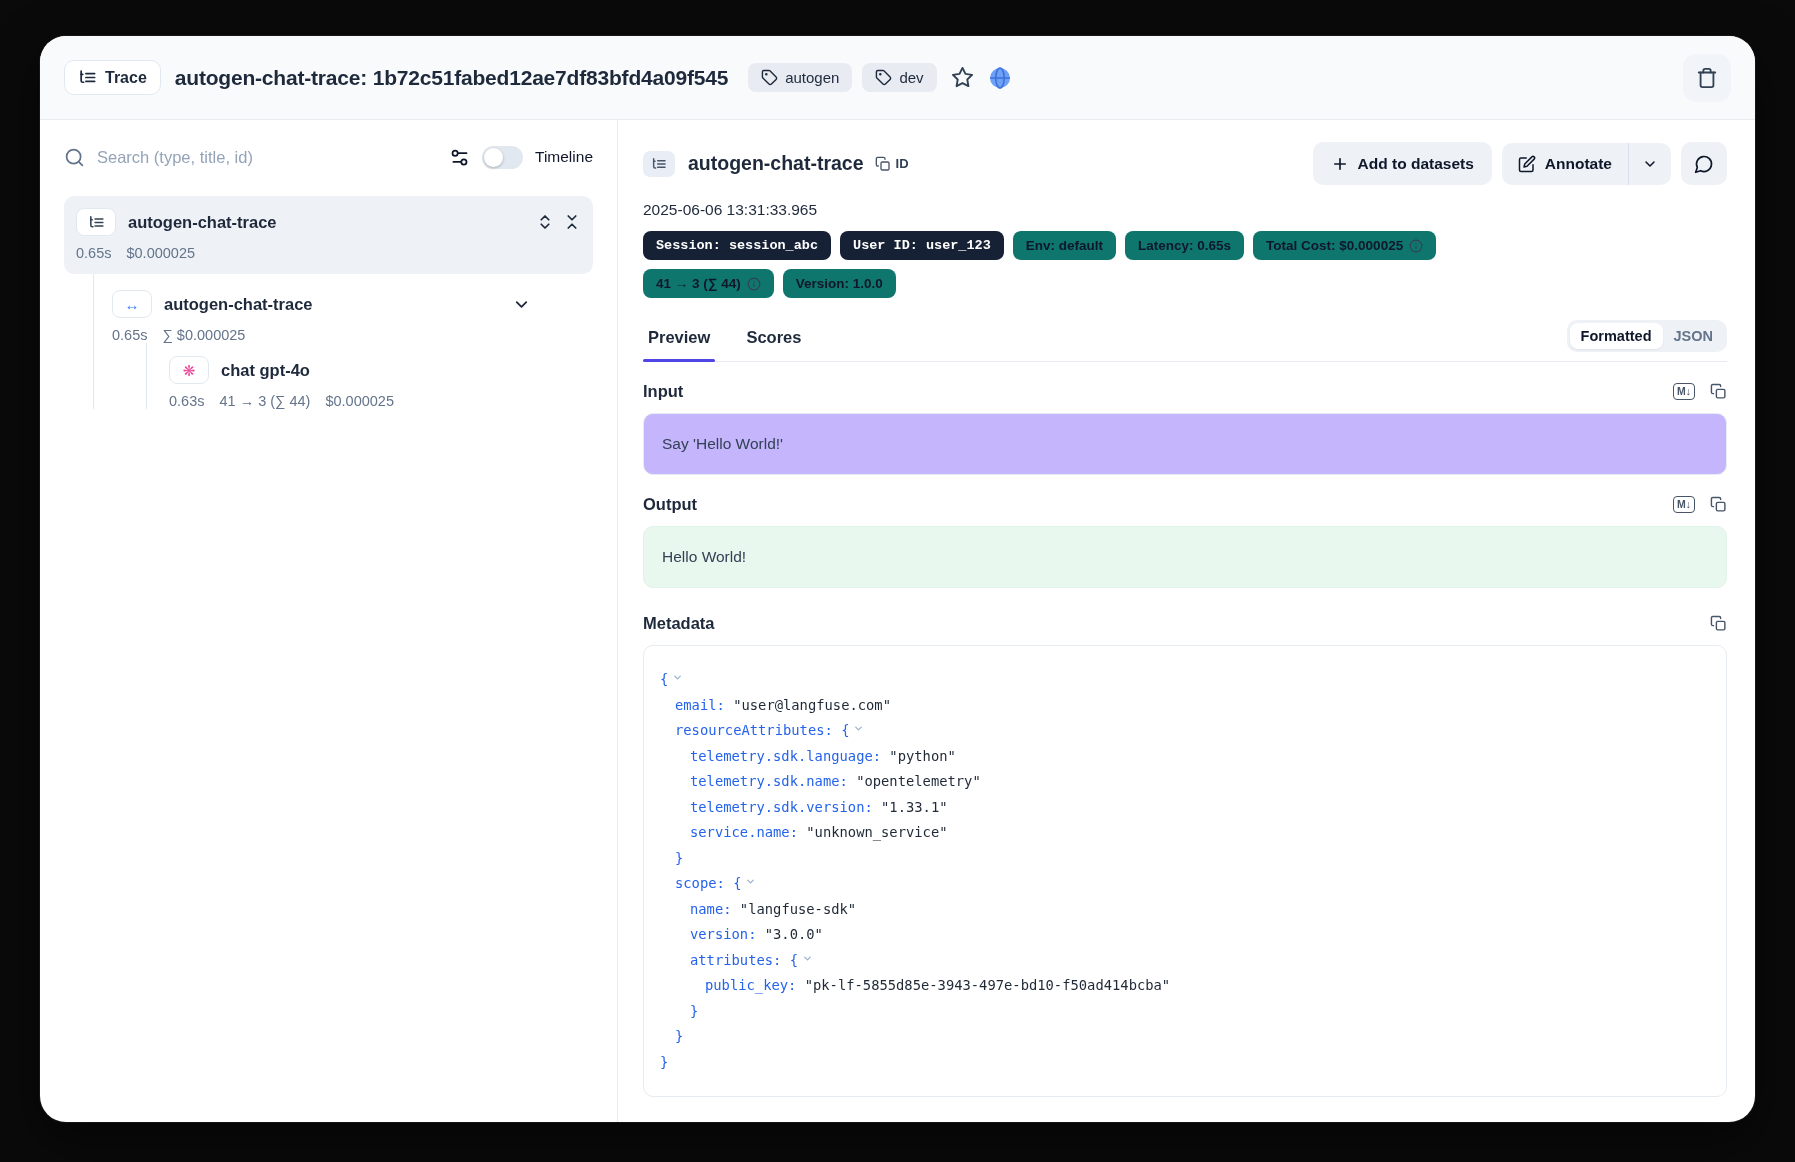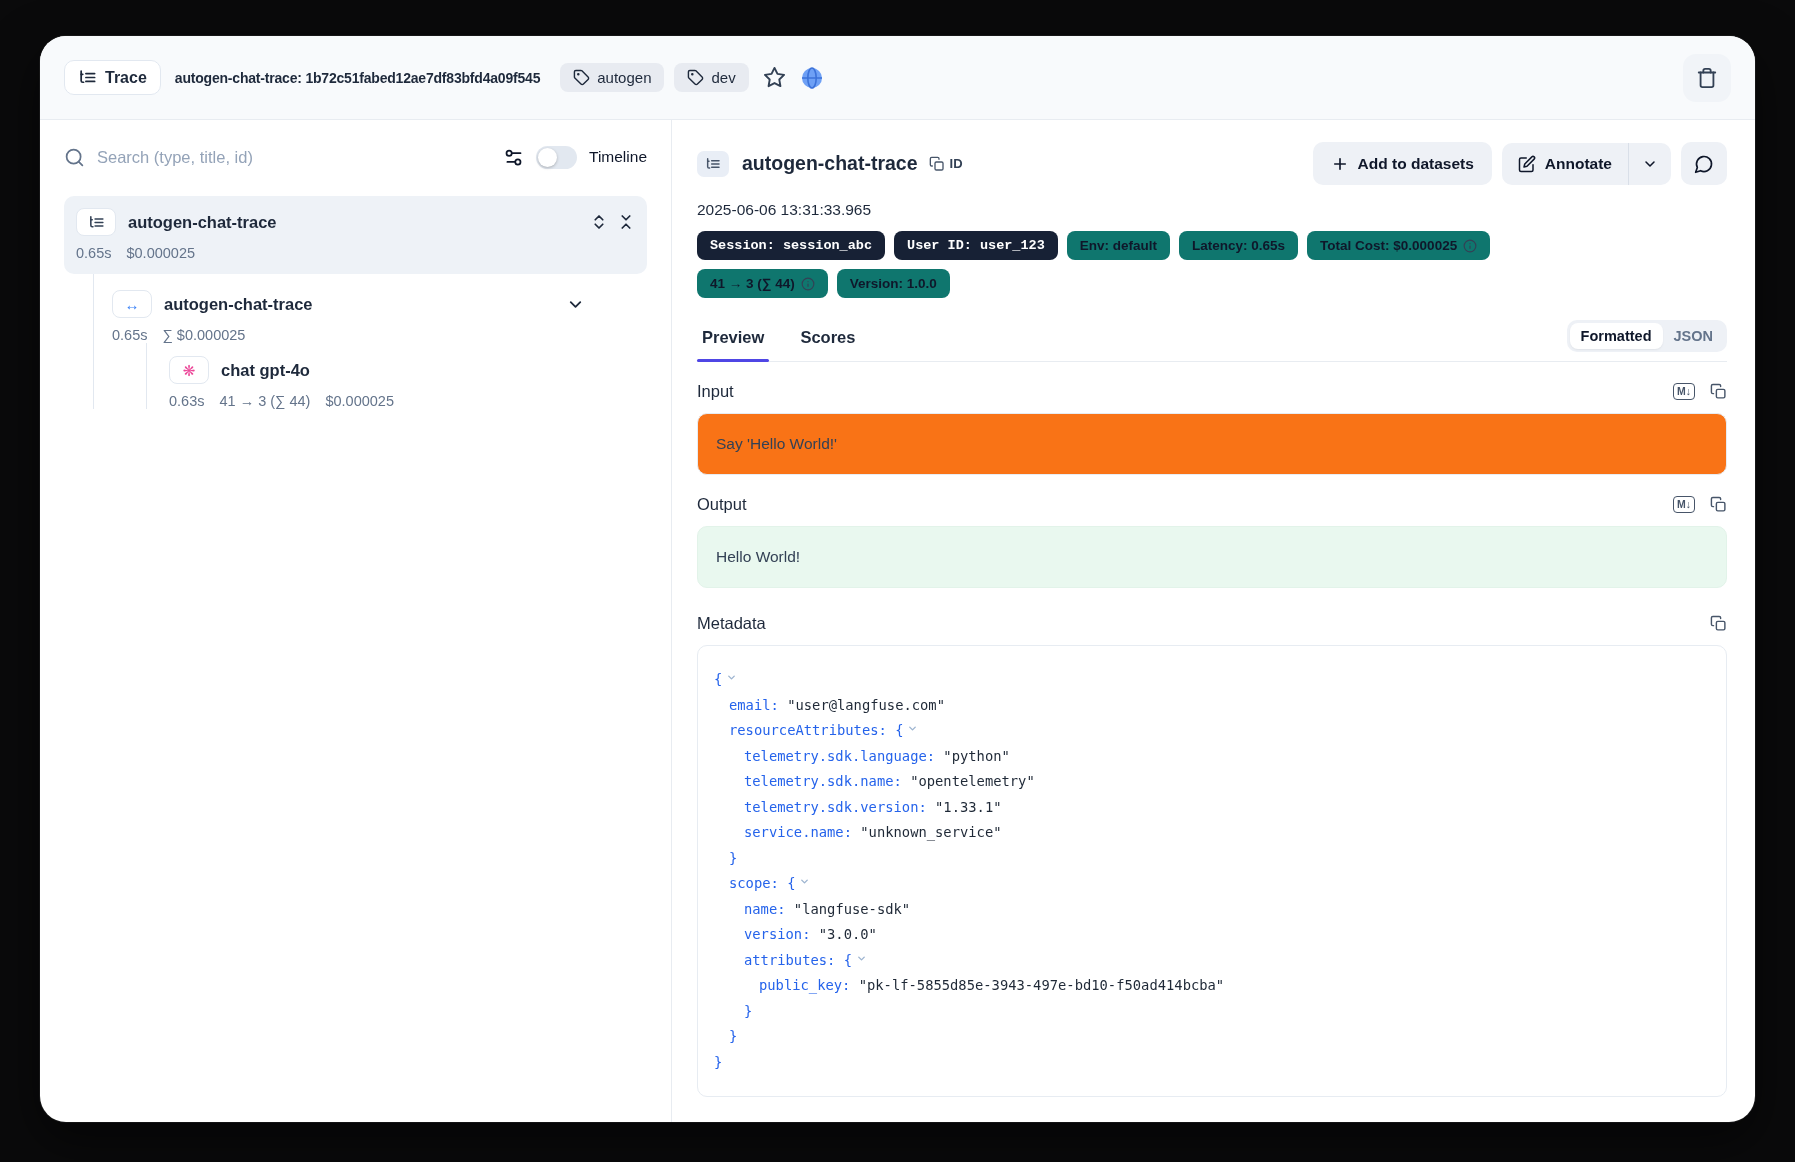--- a/index.html
+++ b/index.html
@@ -9,32 +9,32 @@
   .card { position:absolute; left:40px; top:36px; right:40px; bottom:40px;
           background:#ffffff; border-radius:26px; overflow:hidden;
           box-shadow:0 0 0 1px rgba(255,255,255,.06), 0 18px 50px rgba(0,0,0,.55); }
 
   
   .topbar { height:84px; background:#f8fafc; border-bottom:1px solid #e8ecf1;
             display:flex; align-items:center; padding:0 24px; gap:14px; }
   .trace-pill { display:flex; align-items:flex-end; gap:8px; background:#fff;
                 border:1px solid #e2e8f0; border-radius:10px; padding:7px 13px;
                 font-weight:700; font-size:16px; color:#1e293b; }
-  .win-title { font-size:14px; font-weight:700; letter-spacing:-.2px; color:#1e293b; white-space:nowrap; }
+  .win-title { font-size:21px; font-weight:700; letter-spacing:-.2px; color:#1e293b; white-space:nowrap; }
   .tags { display:flex; gap:10px; margin-left:6px; }
   .tagpill { display:flex; align-items:center; gap:7px; background:#e8ebf1;
              border-radius:8px; padding:6px 13px; font-size:15px; color:#1e293b; }
   .hdr-ico { display:inline-flex; align-items:center; color:#334155; cursor:pointer; }
   .spacer { flex:1; }
   .iconbtn { width:48px; height:48px; border:none; background:#f1f4f8; border-radius:13px;
              display:flex; align-items:center; justify-content:center; color:#334155; cursor:pointer; }
 
   
   .content { display:flex; height:calc(100% - 84px); }
-  .sidebar { width:632px; border-right:1px solid #e8ecf1; padding:14px 24px 0 24px; flex-shrink:0; }
+  .sidebar { width:578px; border-right:1px solid #e8ecf1; padding:14px 24px 0 24px; flex-shrink:0; }
   .panel { flex:1; padding:22px 28px 0 25px; overflow:hidden; }
 
   
   .searchrow { display:flex; align-items:center; gap:12px; height:46px; color:#64748b; }
   .searchrow input { flex:1; border:none; outline:none; background:transparent;
                      font-size:16.5px; font-family:inherit; color:#1e293b; min-width:0; }
   .searchrow input::placeholder { color:#94a3b8; }
   .toggle { width:41px; height:23px; background:#e2e8f0; border-radius:12px; position:relative;
             cursor:pointer; flex-shrink:0; }
   .toggle .knob { position:absolute; left:2px; top:2px; width:19px; height:19px; background:#fff;
@@ -88,27 +88,27 @@
          position:relative; cursor:pointer; }
   .tab.active::after { content:""; position:absolute; left:0; right:0; bottom:-1px; height:3px;
                        background:#4f46e5; border-radius:2px; }
   .fmt-toggle { position:absolute; right:0; bottom:9px; background:#eef1f6; border-radius:10px;
                 padding:3px; display:flex; align-items:center; }
   .fmt-opt { font-size:14.5px; font-weight:600; padding:5px 11px; border-radius:8px; color:#64748b; cursor:pointer; }
   .fmt-opt.active { background:#fff; color:#0f172a; box-shadow:0 1px 2px rgba(0,0,0,.06); }
 
   
   .seclbl { display:flex; align-items:center; margin:20px 0 12px 0; }
-  .seclbl .t { font-size:16.5px; font-weight:400; color:#1e293b; }
+  .seclbl .t { font-size:16.5px; font-weight:700; color:#1e293b; }
   .secicons { margin-left:auto; display:flex; align-items:center; gap:15px; color:#475569; }
   .secicons > span { display:inline-flex; cursor:pointer; }
   .mdicon { border:1.7px solid currentColor; border-radius:4px; font-size:10.5px; font-weight:700;
             padding:1px 3px; line-height:1.25; }
   .iobox { border-radius:10px; padding:21px 18px; font-size:15.5px; color:#334155; }
-  .iobox.input { background:#f97316; border:1px solid #e7ecf2; }
+  .iobox.input { background:#c4b5fd; border:1px solid #e7ecf2; }
   .iobox.output { background:#e9f8ef; border:1px solid #e2f3e9; }
 
   .metabox { border:1px solid #e7ecf2; border-radius:10px; padding:21px 16px; margin-bottom:30px;
              font-family:"DejaVu Sans Mono", monospace; font-size:13.8px; line-height:25.5px; }
   .mline { white-space:pre; }
   .mkey { color:#2563eb; }
   .mval { color:#1f2937; }
   .mbrace { color:#2563eb; }
   .mchev { display:inline-flex; vertical-align:1px; margin-left:4px; color:#9db4d0; cursor:pointer; }
 

